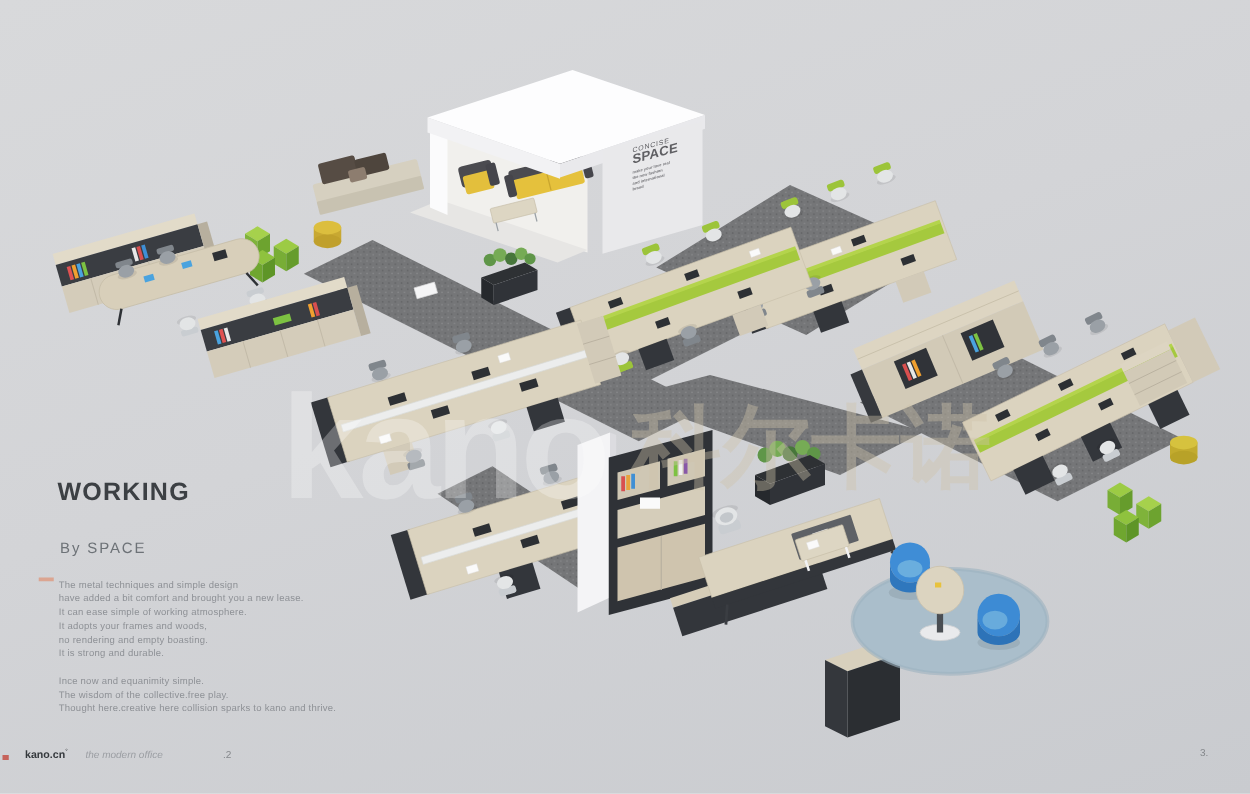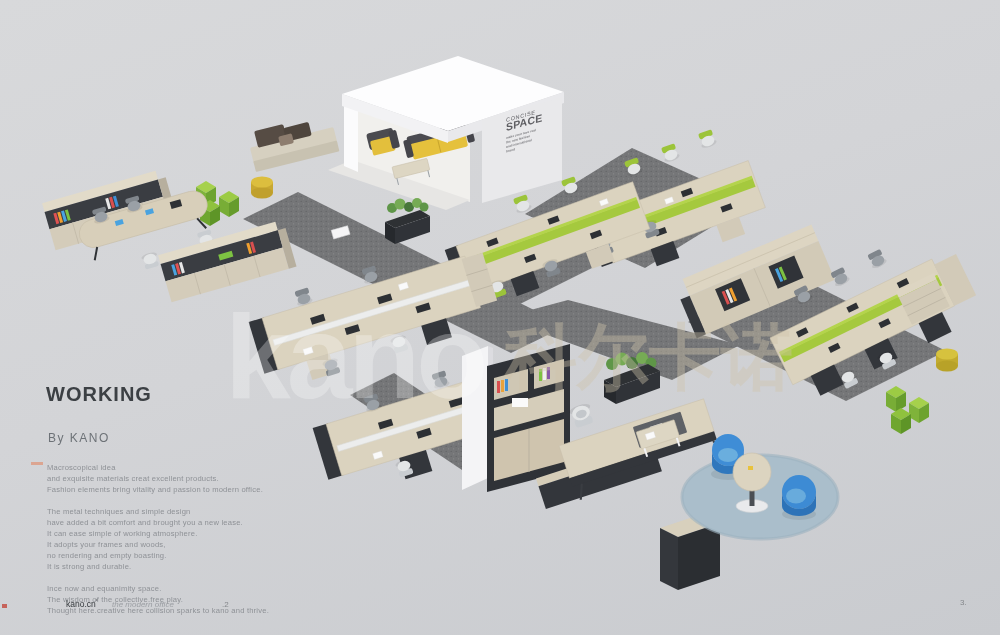--- a/index.html
+++ b/index.html
@@ -6,21 +6,21 @@
   .canvas{position:relative;width:1000px;height:635px;overflow:hidden;
     background:linear-gradient(160deg,#d8d9db 0%,#d3d4d7 45%,#c9cbcf 100%);
     font-family:"Liberation Sans",sans-serif;}
   svg{position:absolute;left:0;top:0;}
   .headline{position:absolute;left:46px;top:384px;font-size:20px;font-weight:bold;
     color:#3c4044;letter-spacing:1px;line-height:21px;text-align:center;}
   .byline{position:absolute;left:48px;top:431px;font-size:12px;color:#6d7277;letter-spacing:1.5px;}
   .paras{position:absolute;left:47px;top:462px;font-size:7.6px;color:#8e9196;line-height:11px;letter-spacing:.2px;}
   .stanza{margin-bottom:11px;}
   .footer{position:absolute;left:20px;top:598px;font-size:8px;color:#9b9ea3;}
-  .footer .brand{font-weight:normal;color:#34383c;font-size:8.5px;margin-left:46px;}
+  .footer .brand{font-weight:bold;color:#34383c;font-size:8.5px;}
   .footer .tm{font-size:5px;vertical-align:super;color:#34383c;}
   .footer .tag{margin-left:12px;font-style:italic;}
   .footer .pg{margin-left:46px;color:#84878b;}
   .pg-right{position:absolute;left:960px;top:598px;font-size:8px;color:#84878b;}
   .mark{position:absolute;background:#dd9c85;}
   .m1{left:31px;top:462px;width:12px;height:3px;opacity:.85;}
   .m2{left:2px;top:604px;width:5px;height:4px;background:#c4564e;opacity:.9;}
   
   .carp{fill:url(#ct);} .tile{fill:#f5f5f6;stroke:#dcdcde;stroke-width:.5;}
   .wood{fill:#dbd3bf;stroke:#c9c0ab;stroke-width:.5;}
@@ -515,40 +515,35 @@
 
   <g>
     <text x="225" y="398" font-size="118" font-weight="bold" letter-spacing="-4" fill="#ffffff" opacity=".28">kano</text>
     <text x="505" y="382" font-size="72" font-weight="bold" fill="#cfc4ab" opacity=".4">科尔卡诺</text>
   </g>
 </svg>
 
 <div class="headline">
   <div>WORKING</div>
 </div>
-<div class="byline">By KANO</div>
+<div class="byline">By SPACE</div>
 <div class="mark m1"></div>
 <div class="mark m2"></div>
 
 <div class="paras">
-  <div class="stanza">
-    <div>Macroscopical idea</div>
-    <div>and exquisite materials creat excellent products.</div>
-    <div>Fashion elements bring vitality and passion to modern office.</div>
-  </div>
   <div class="stanza">
     <div>The metal techniques and simple design</div>
     <div>have added a bit comfort and brought you a new lease.</div>
     <div>It can ease simple of working atmosphere.</div>
     <div>It adopts your frames and woods,</div>
     <div>no rendering and empty boasting.</div>
     <div>It is strong and durable.</div>
   </div>
   <div class="stanza">
-    <div>Ince now and equanimity space.</div>
+    <div>Ince now and equanimity simple.</div>
     <div>The wisdom of the collective.free play.</div>
     <div>Thought here.creative here collision sparks to kano and thrive.</div>
   </div>
 </div>
 
 <div class="footer">
   <span class="brand">kano.cn</span><span class="tm">°</span>
   <span class="tag">the modern office</span>
   <span class="pg">.2</span>
 </div>

